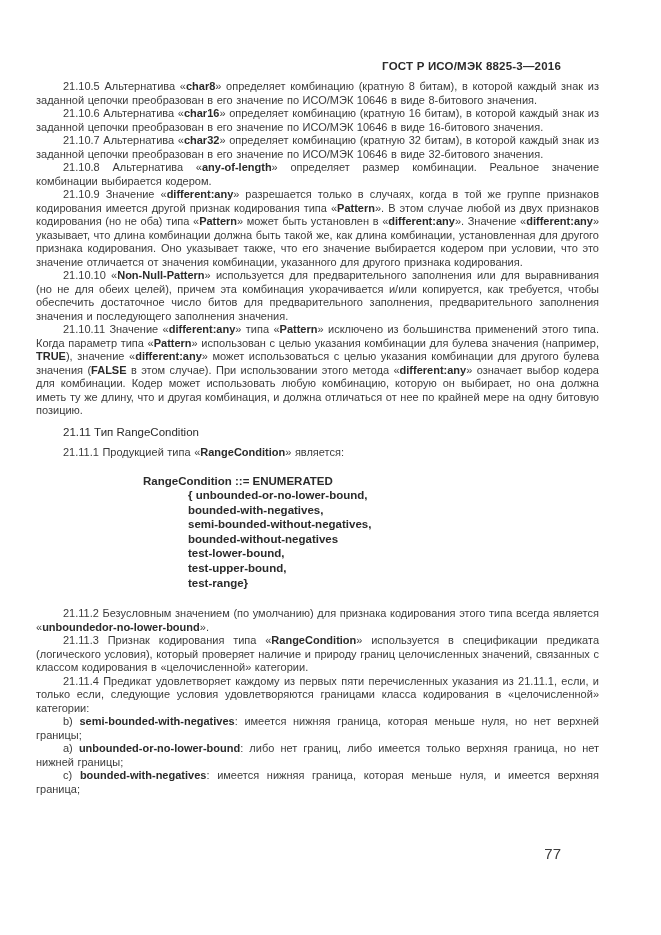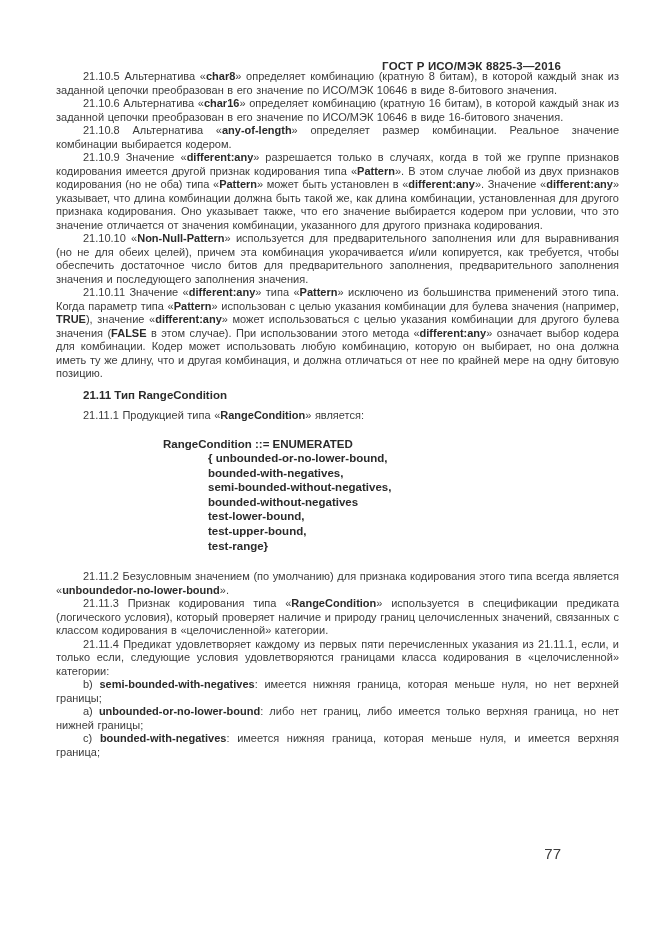--- a/index.html
+++ b/index.html
@@ -20,40 +20,39 @@
     position: absolute;
     top: 60px;
     right: 62px;
     font-size: 11.5px;
     font-weight: bold;
     color: #2f2f2f;
     letter-spacing: 0.2px;
   }
   .doc-body {
     position: absolute;
-    top: 70px;
+    top: 80px;
     left: 36px;
     width: 563px;
     font-size: 11px;
     line-height: 13.5px;
     text-align: justify;
-    margin-left: 20px;
   }
   .para {
     margin: 0;
     text-indent: 27px;
     word-spacing: 0.5px;
   }
   .para b, .heading, .code-block, .running-header, .list-item b {
     color: #2b2b2b;
   }
   .heading {
     margin: 8px 0 7px 0;
     text-indent: 27px;
-    font-weight: bold;
+    font-weight: normal;
     font-size: 11.5px;
     text-align: left;
   }
   .para-21-11-1 { margin-bottom: 0; }
   .code-block {
     margin: 14px 0 17px 107px;
     font-weight: bold;
     font-size: 11.5px;
     line-height: 14.6px;
     text-align: left;
@@ -70,20 +69,21 @@
 </style>
 </head>
 <body>
 
 <div class="page">
   <div class="running-header">ГОСТ Р ИСО/МЭК 8825-3—2016</div>
 
   <main class="doc-body">
       <p class="para para-21-10-5"><span>21.10.5 Альтернатива «</span><b>char8</b><span>» определяет комбинацию (кратную 8 битам), в которой каждый знак из заданной цепочки преобразован в его значение по ИСО/МЭК 10646 в виде 8-битового значения.</span></p>
       <p class="para para-21-10-6"><span>21.10.6 Альтернатива «</span><b>char16</b><span>» определяет комбинацию (кратную 16 битам), в которой каждый знак из заданной цепочки преобразован в его значение по ИСО/МЭК 10646 в виде 16-битового значения.</span></p>
+      <p class="para para-21-10-7"><span>21.10.7 Альтернатива «</span><b>char32</b><span>» определяет комбинацию (кратную 32 битам), в которой каждый знак из заданной цепочки преобразован в его значение по ИСО/МЭК 10646 в виде 32-битового значения.</span></p>
       <p class="para para-21-10-8"><span>21.10.8 Альтернатива «</span><b>any-of-length</b><span>» определяет размер комбинации. Реальное значение комбинации выбирается кодером.</span></p>
       <p class="para para-21-10-9"><span>21.10.9 Значение «</span><b>different:any</b><span>» разрешается только в случаях, когда в той же группе признаков кодирования имеется другой признак кодирования типа «</span><b>Pattern</b><span>». В этом случае любой из двух признаков кодирования (но не оба) типа «</span><b>Pattern</b><span>» может быть установлен в «</span><b>different:any</b><span>». Значение «</span><b>different:any</b><span>» указывает, что длина комбинации должна быть такой же, как длина комбинации, установленная для другого признака кодирования. Оно указывает также, что его значение выбирается кодером при условии, что это значение отличается от значения комбинации, указанного для другого признака кодирования.</span></p>
       <p class="para para-21-10-10"><span>21.10.10 «</span><b>Non-Null-Pattern</b><span>» используется для предварительного заполнения или для выравнивания (но не для обеих целей), причем эта комбинация укорачивается и/или копируется, как требуется, чтобы обеспечить достаточное число битов для предварительного заполнения, предварительного заполнения значения и последующего заполнения значения.</span></p>
       <p class="para para-21-10-11"><span>21.10.11 Значение «</span><b>different:any</b><span>» типа «</span><b>Pattern</b><span>» исключено из большинства применений этого типа. Когда параметр типа «</span><b>Pattern</b><span>» использован с целью указания комбинации для булева значения (например, </span><b>TRUE</b><span>), значение «</span><b>different:any</b><span>» может использоваться с целью указания комбинации для другого булева значения (</span><b>FALSE</b><span> в этом случае). При использовании этого метода «</span><b>different:any</b><span>» означает выбор кодера для комбинации. Кодер может использовать любую комбинацию, которую он выбирает, но она должна иметь ту же длину, что и другая комбинация, и должна отличаться от нее по крайней мере на одну битовую позицию.</span></p>
       <p class="heading">21.11 Тип RangeCondition</p>
       <p class="para para-21-11-1"><span>21.11.1 Продукцией типа «</span><b>RangeCondition</b><span>» является:</span></p>
       <div class="code-block">
         <div class="code-line">RangeCondition ::= ENUMERATED</div>
         <div class="code-line ind">{ unbounded-or-no-lower-bound,</div>
         <div class="code-line ind">bounded-with-negatives,</div>

